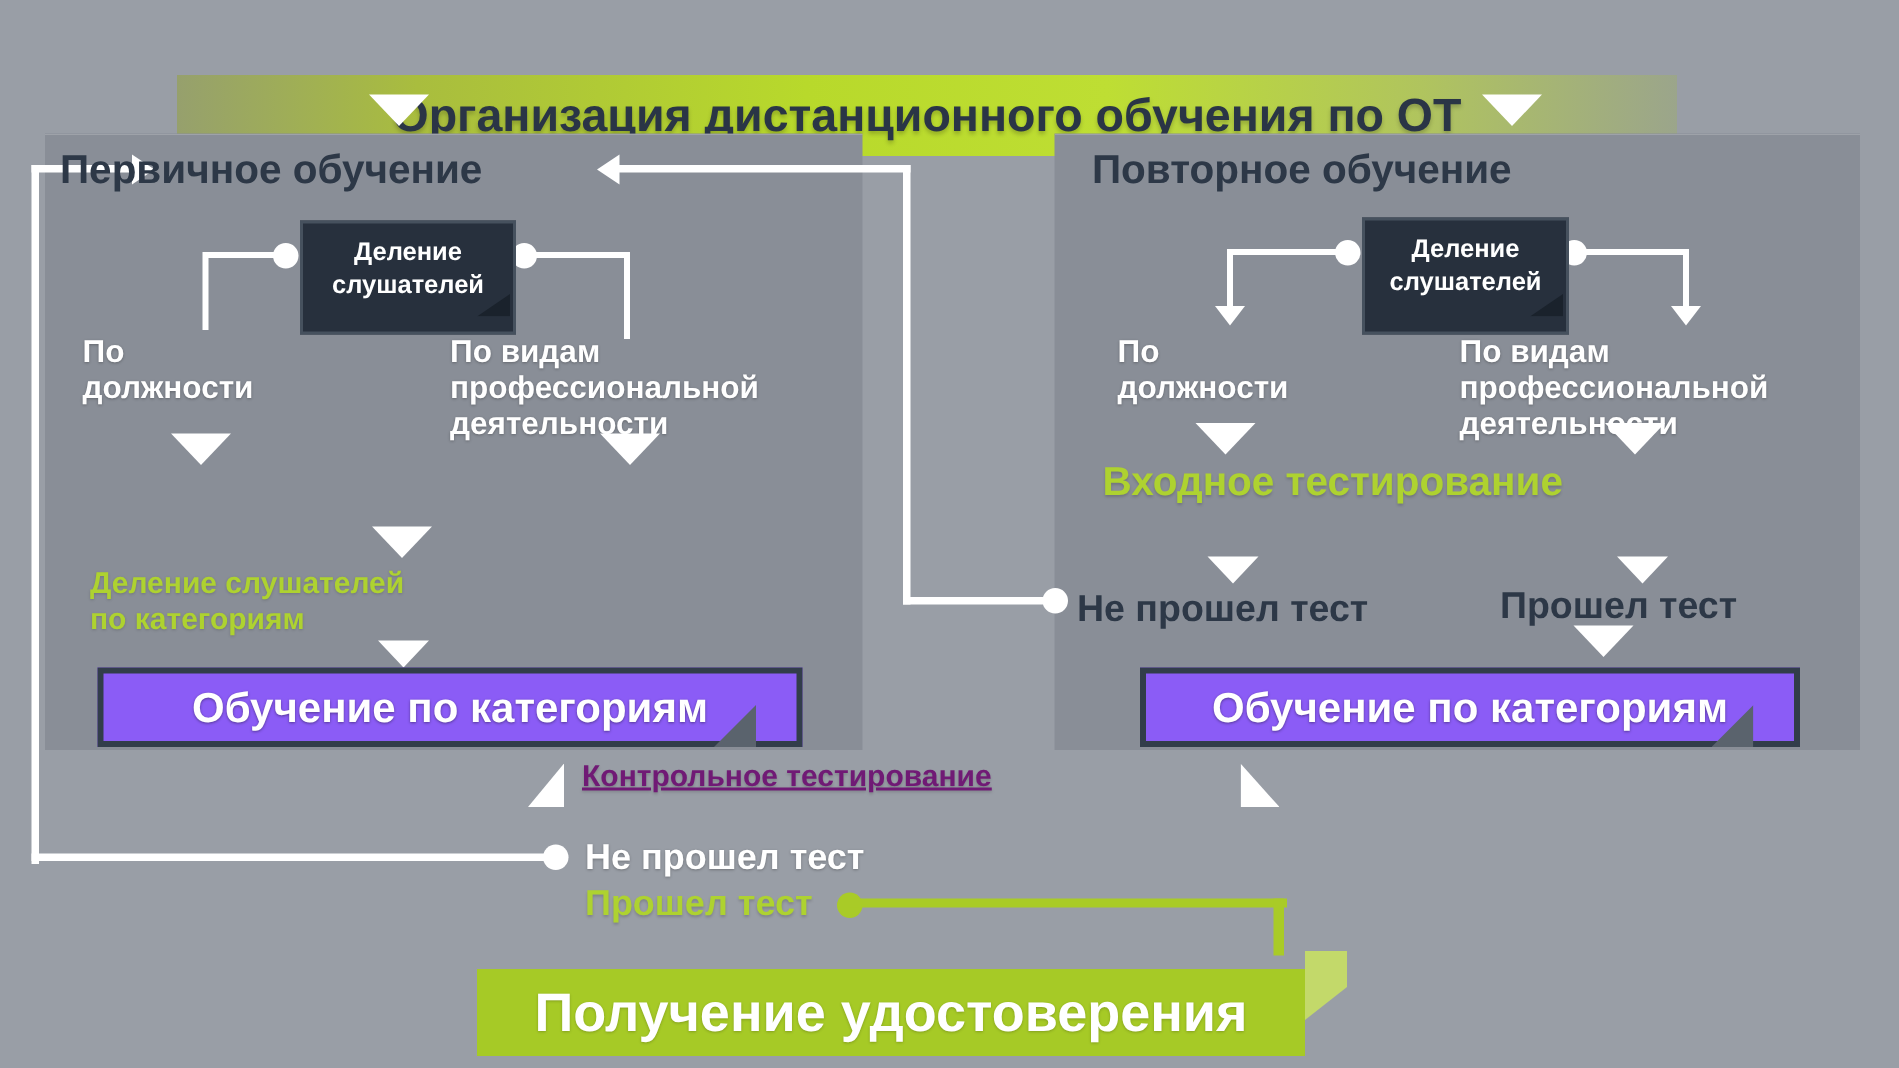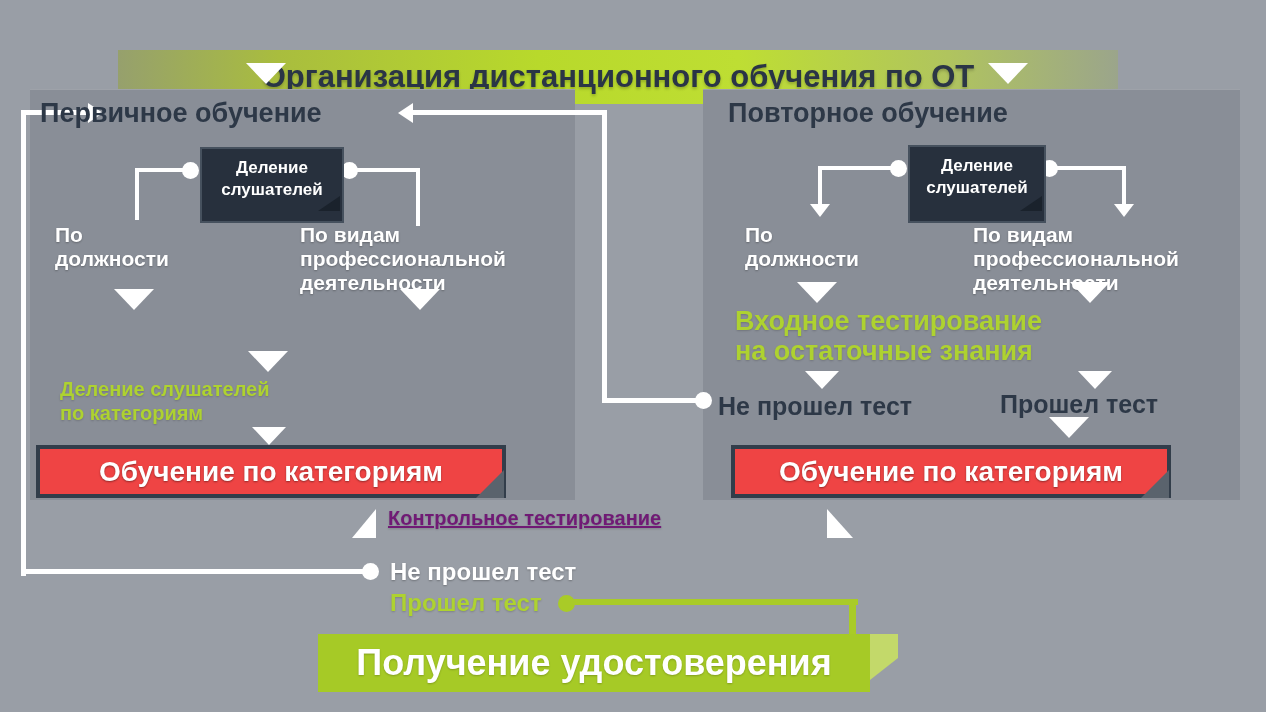--- a/index.html
+++ b/index.html
@@ -17,24 +17,24 @@
   .title-bar{
     background:linear-gradient(90deg,#96a06d 0%,#a9bd3e 16%,#b8d92b 42%,#bede33 62%,#b0c45e 83%,#9ba58b 100%);
     color:#2a3546;font-size:31px;line-height:54px;text-align:center;
     text-shadow:0 2px 3px rgba(0,0,0,.22);
   }
   .navy-text{color:#2d3847;}
   .white-text{color:#ffffff;text-shadow:0 1px 2px rgba(0,0,0,.28);}
   .green-text{color:#aed230;text-shadow:0 1px 2px rgba(0,0,0,.18);}
   
   .dark-box{background:#27303d;border:2px solid #46515e;color:#fff;text-align:center;}
-  .train-box{background:#ef4444;border:4px solid #323d4a;color:#fff;text-align:center;
-             font-size:28px;line-height:45px;text-shadow:0 1px 2px rgba(0,0,0,.4);}
+  .train-box{background:#8b5cf6;border:4px solid #323d4a;color:#fff;text-align:center;
+             font-size:28px;line-height:45px;text-shadow:0 1px 2px rgba(0,0,0,.4);margin-left:29px;}
   .cert-box{background:#a6ca26;color:#fff;text-align:center;font-size:36px;line-height:58px;
-            text-shadow:0 1px 2px rgba(0,0,0,.22);}
+            text-shadow:0 1px 2px rgba(0,0,0,.22);margin-top:12px;}
   
   .wline{background:#ffffff;}
   .gline{background:#a9cb27;}
   .dot{width:17px;height:17px;border-radius:50%;background:#ffffff;}
   .gdot{width:17px;height:17px;border-radius:50%;background:#a9cb27;}
   
   .tri-down{width:0;height:0;border-left:20px solid transparent;border-right:20px solid transparent;border-top:21px solid #ffffff;}
   .tri-down-sm{width:0;height:0;border-left:17px solid transparent;border-right:17px solid transparent;border-top:18px solid #ffffff;}
   .arr-right{width:0;height:0;border-top:10px solid transparent;border-bottom:10px solid transparent;border-left:15px solid #ffffff;}
   .arr-left{width:0;height:0;border-top:10px solid transparent;border-bottom:10px solid transparent;border-right:15px solid #ffffff;}
@@ -132,21 +132,20 @@
     <div class="nowrap">По видам</div>
     <div class="nowrap">профессиональной</div>
     <div class="nowrap">деятельности</div>
   </div>
 
   <div class="abs tri-down" style="left:797px;top:282px;"></div>
   <div class="abs tri-down" style="left:1070px;top:282px;"></div>
 
   <div class="abs green-text center" style="left:735px;top:306px;width:445px;font-size:27px;line-height:30px;">
     <div class="nowrap">Входное тестирование</div>
-    <div class="nowrap">на остаточные знания</div>
   </div>
 
   <div class="abs tri-down-sm" style="left:805px;top:371px;"></div>
   <div class="abs tri-down-sm" style="left:1078px;top:371px;"></div>
 
   <div class="abs navy-text nowrap" style="left:718px;top:392px;font-size:25px;">Не прошел тест</div>
   <div class="abs navy-text center nowrap" style="left:1000px;top:390px;width:190px;font-size:25px;">Прошел тест</div>
 
   <div class="abs tri-down" style="left:1049px;top:417px;"></div>
 

